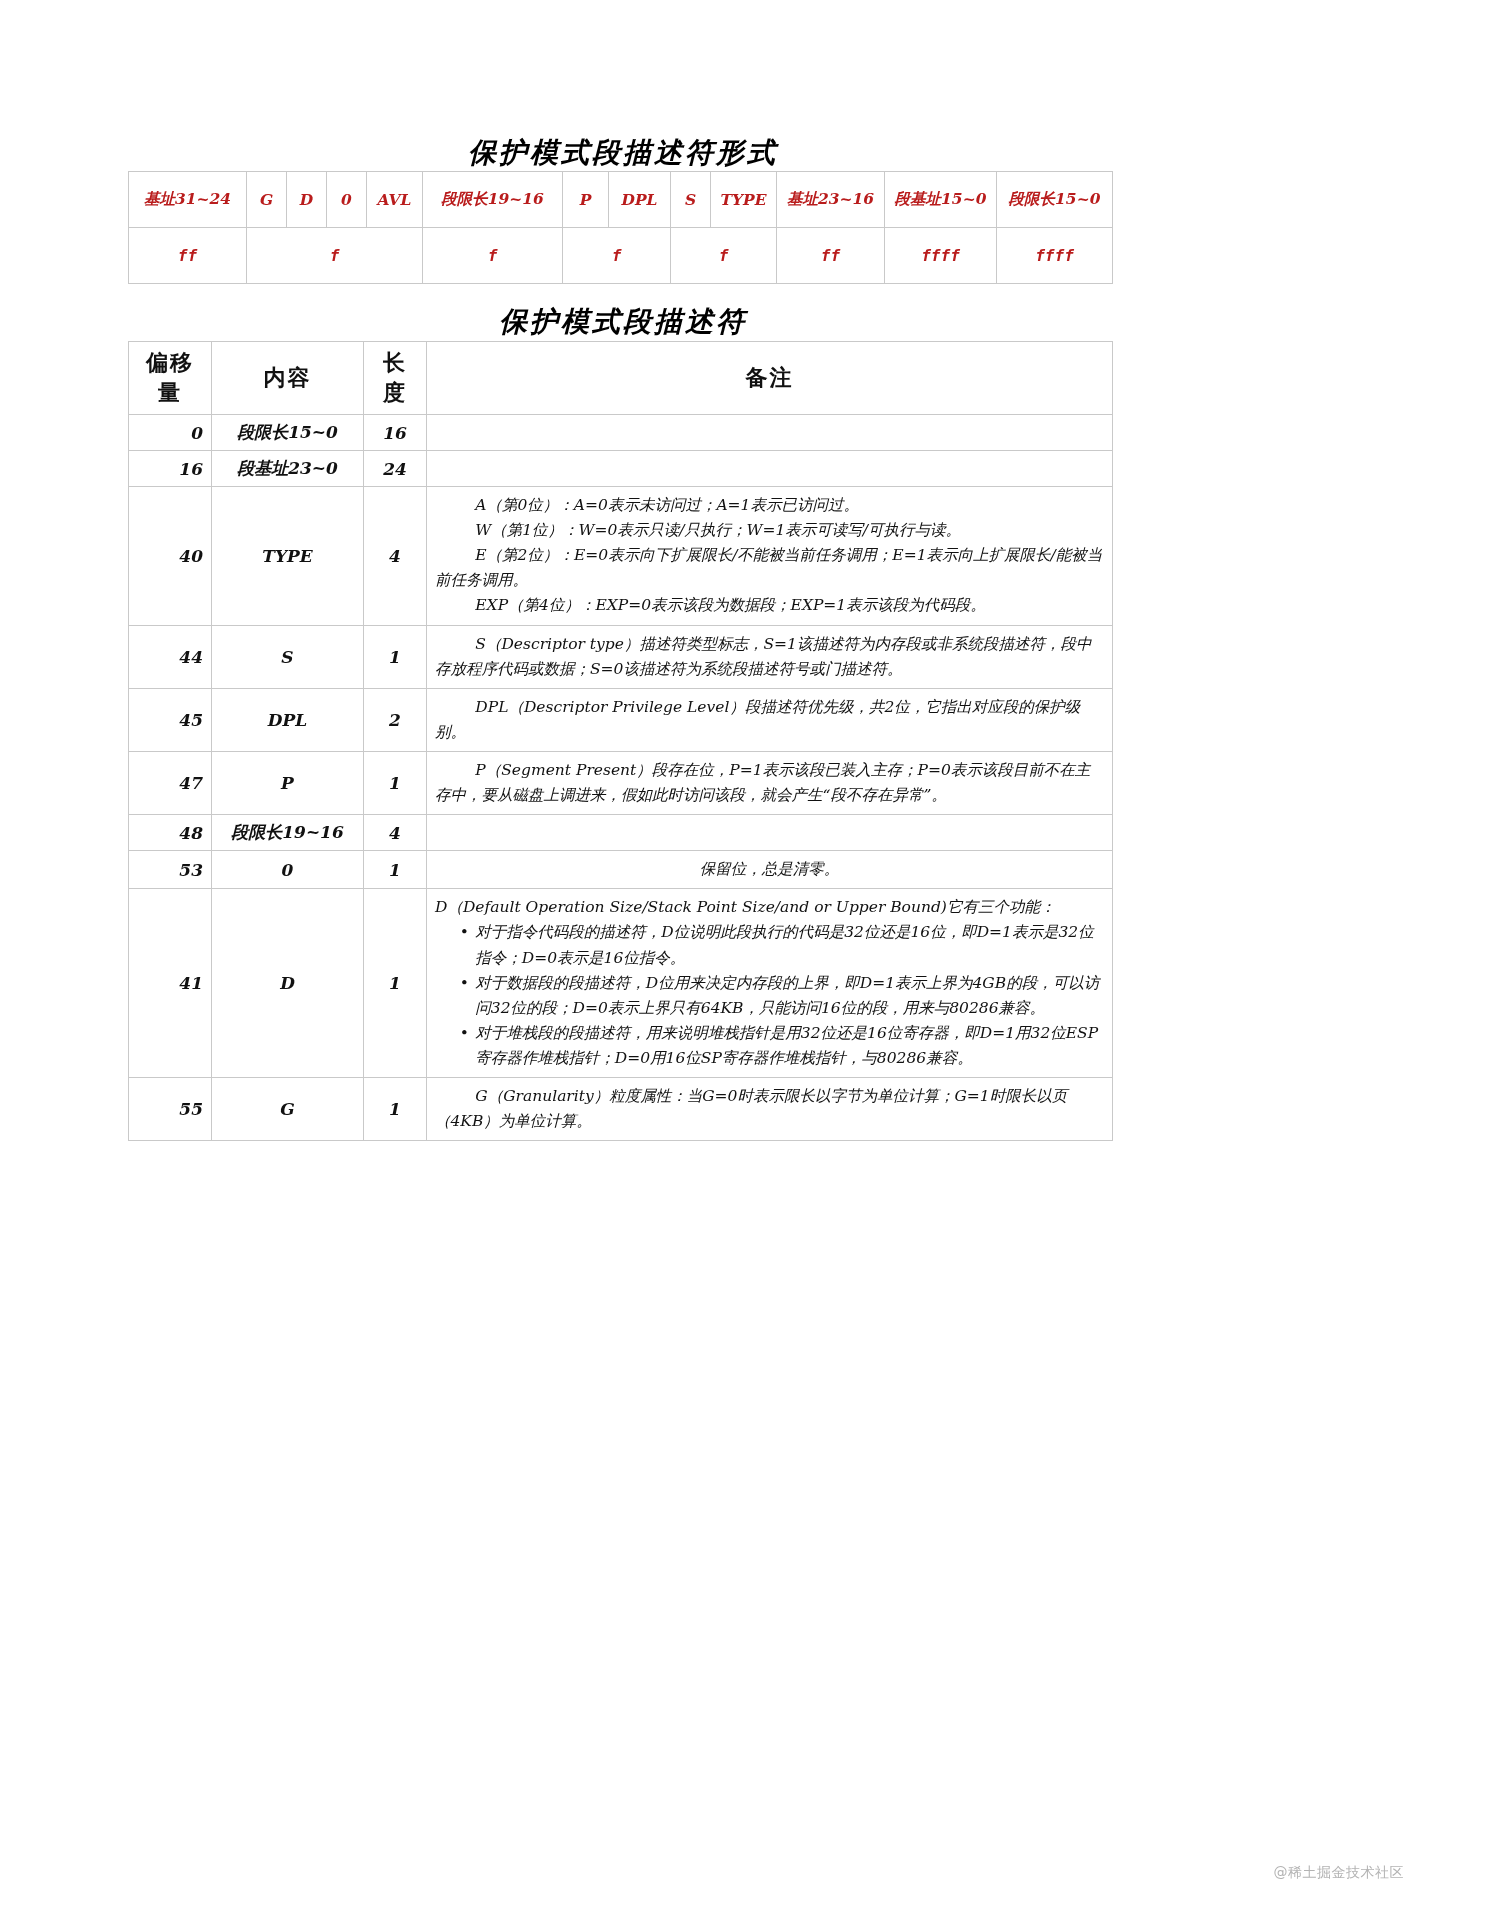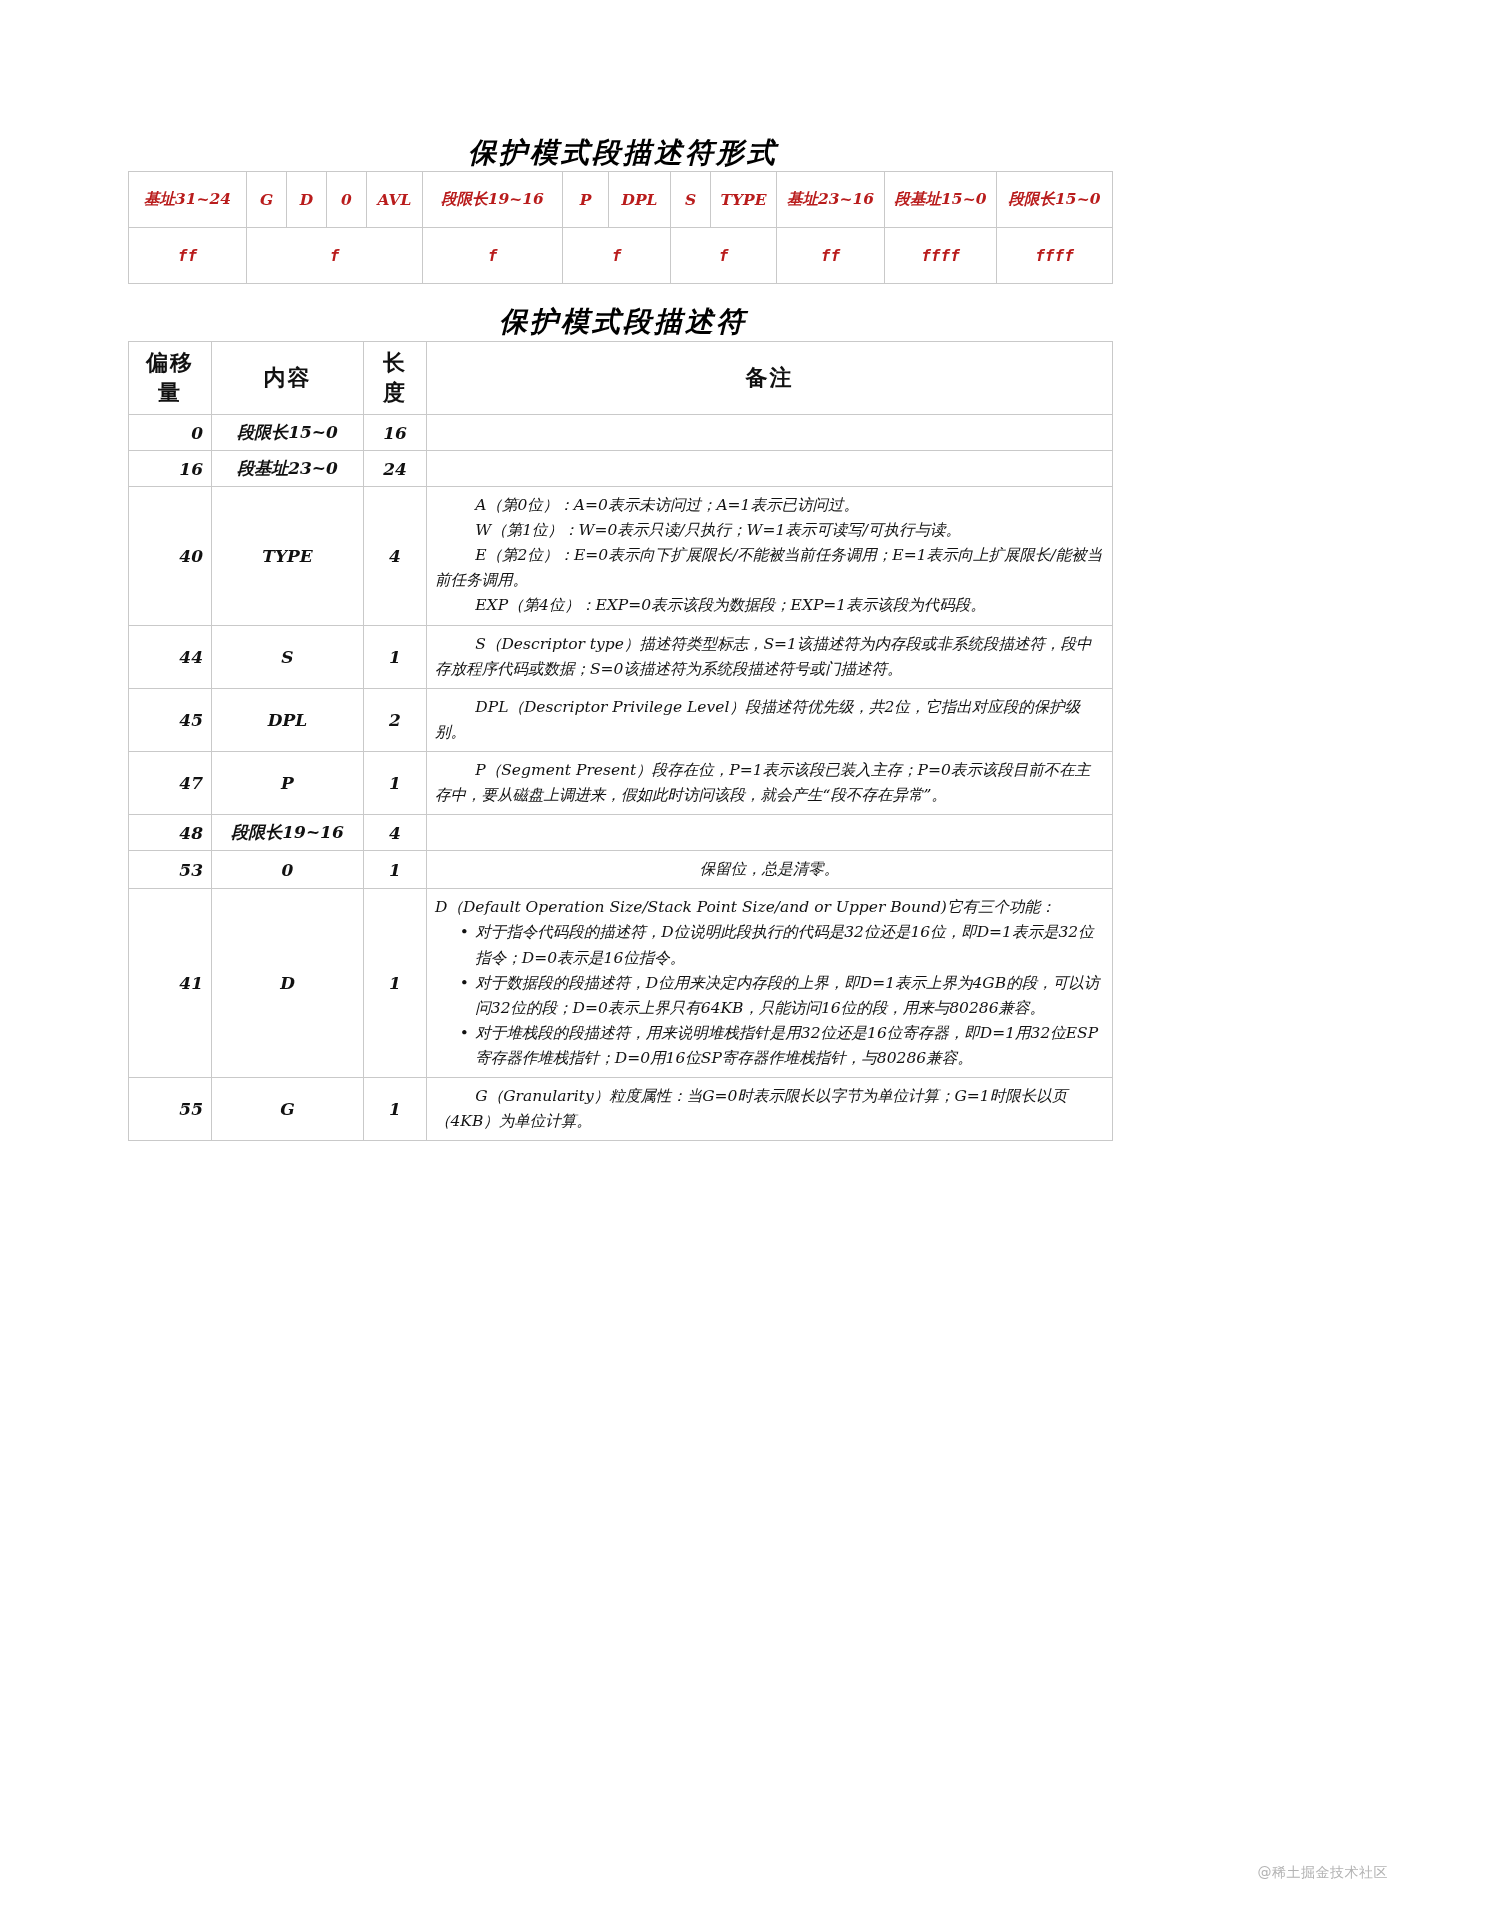--- a/index.html
+++ b/index.html
@@ -156,21 +156,21 @@
 
   
   #table-desc col.w-offset { width: 83px; }
   #table-desc col.w-name   { width: 152px; }
   #table-desc col.w-len    { width: 63px; }
   #table-desc col.w-note   { width: 686px; }
 
   
   #watermark {
     position: absolute;
-    right: 124px;
+    right: 108px;
     top: 1864px;
     font-family: "DejaVu Sans", "Liberation Sans", sans-serif;
     font-size: 14px;
     color: #b3b3b3;
     letter-spacing: 0.5px;
     white-space: nowrap;
   }
 </style>
 </head>
 <body>

